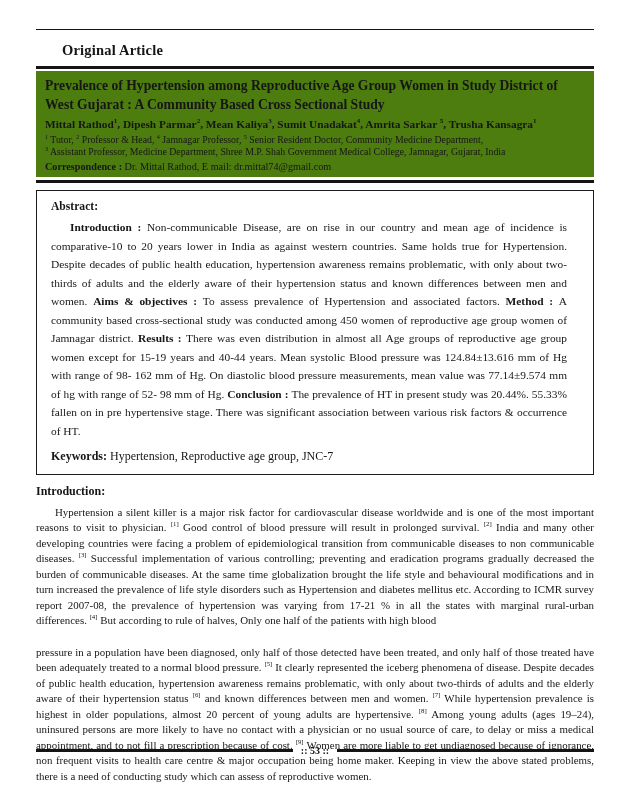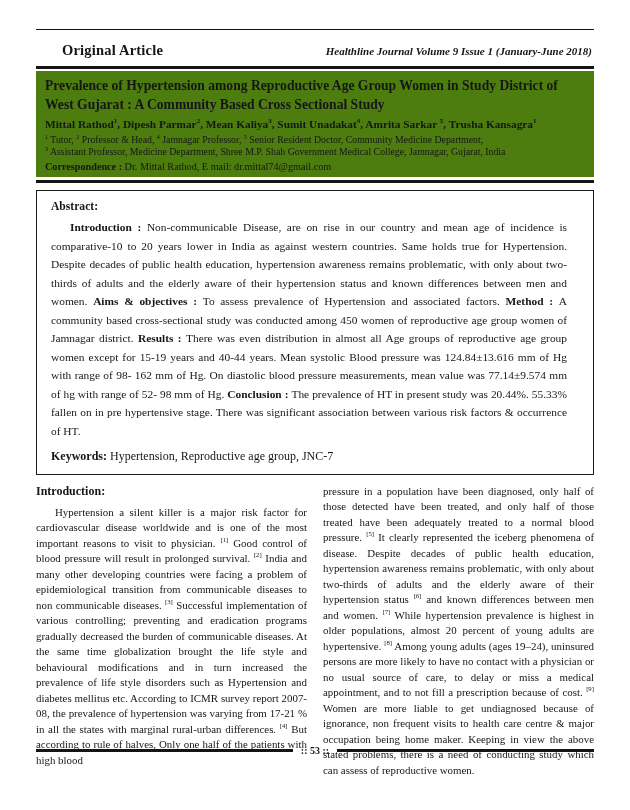--- a/index.html
+++ b/index.html
@@ -72,20 +72,21 @@
     text-align: justify;
     text-indent: 19px;
   }
   .keywords-line { font-size: 12px; margin-top: 9px; }
   .keywords-line .label { font-weight: bold; }
 
   .body-columns {
     display: flex;
     gap: 16px;
     margin-top: 9px;
+    flex-direction: column;
   }
   .col { flex: 1; min-width: 0; }
   .section-heading { font-size: 12px; font-weight: bold; margin-bottom: 6px; }
   .body-par {
     font-size: 10.9px;
     line-height: 1.42;
     text-align: justify;
   }
   .body-par.indent-first { text-indent: 19px; }
 
@@ -111,21 +112,20 @@
 </style>
 </head>
 <body>
 
 <div class="page">
 
   <div class="top-rule"></div>
 
   <div class="header-row">
     <span class="article-type">Original Article</span>
-    <span class="journal-info">Healthline Journal Volume 9 Issue 1 (January-June 2018)</span>
   </div>
 
   <div class="rule-double"></div>
 
   <div class="title-block">
     <div class="paper-title">Prevalence of Hypertension among Reproductive Age Group Women in Study District of West Gujarat :  A Community Based Cross Sectional Study</div>
     <div class="authors-line"><span>Mittal Rathod</span><sup>1</sup><span>, Dipesh Parmar</span><sup>2</sup><span>, Mean Kaliya</span><sup>3</sup><span>, Sumit Unadakat</span><sup>4</sup><span>, Amrita Sarkar </span><sup>5</sup><span>, Trusha Kansagra</span><sup>1</sup></div>
     <div class="affil-line"><sup>1</sup><span> Tutor, </span><sup>2</sup><span> Professor &amp; Head, </span><sup>4</sup><span> Jamnagar Professor, </span><sup>5</sup><span> Senior Resident Doctor, Community Medicine Department,</span></div>
     <div class="affil-line"><sup>3</sup><span> Assistant Professor, Medicine Department, Shree M.P. Shah Government Medical College, Jamnagar, Gujarat, India</span></div>
     <div class="correspondence-line">

